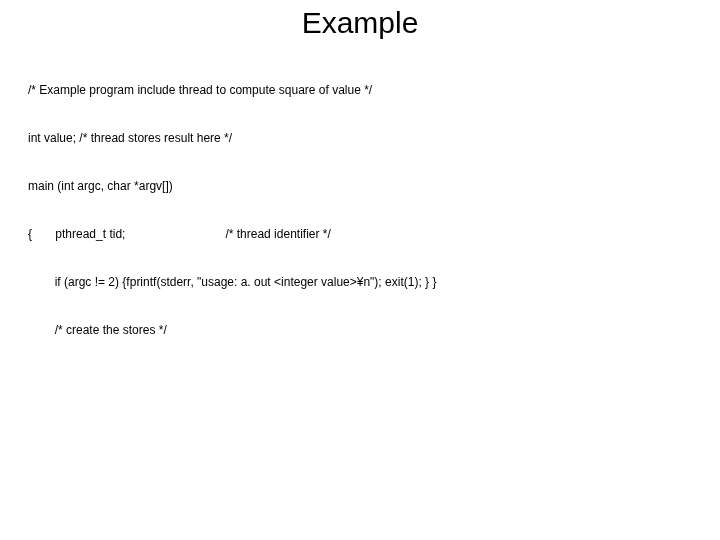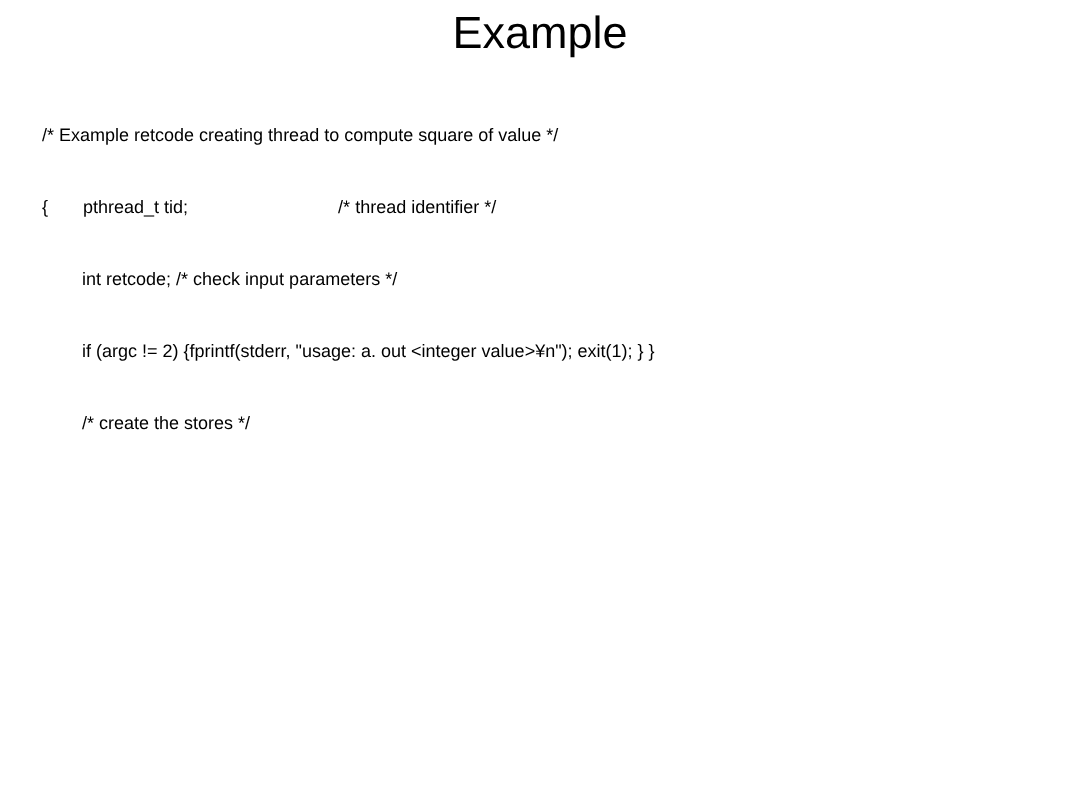--- a/index.html
+++ b/index.html
@@ -37,23 +37,24 @@
     color: #000;
     font-family: Arial, Helvetica, sans-serif;
   }
 </style>
 </head>
 <body>
 
 <div class="slide">
   <div class="title">Example</div>
   <div class="code">
-    <div>/* Example retcode creating thread to compute square of value */</div>
+    <div>/* Example program include thread to compute square of value */</div>
+    <div>int value; /* thread stores result here */</div>
+    <div>main (int argc, char *argv[])</div>
     <div>{       pthread_t tid;                              /* thread identifier */</div>
-    <div>        int retcode; /* check input parameters */</div>
     <div>        if (argc != 2) {fprintf(stderr, "usage: a. out &lt;integer value&gt;¥n"); exit(1); } }</div>
     <div>        /* create the stores */</div>
     
     
     
     
     
     
     <div></div>
     

